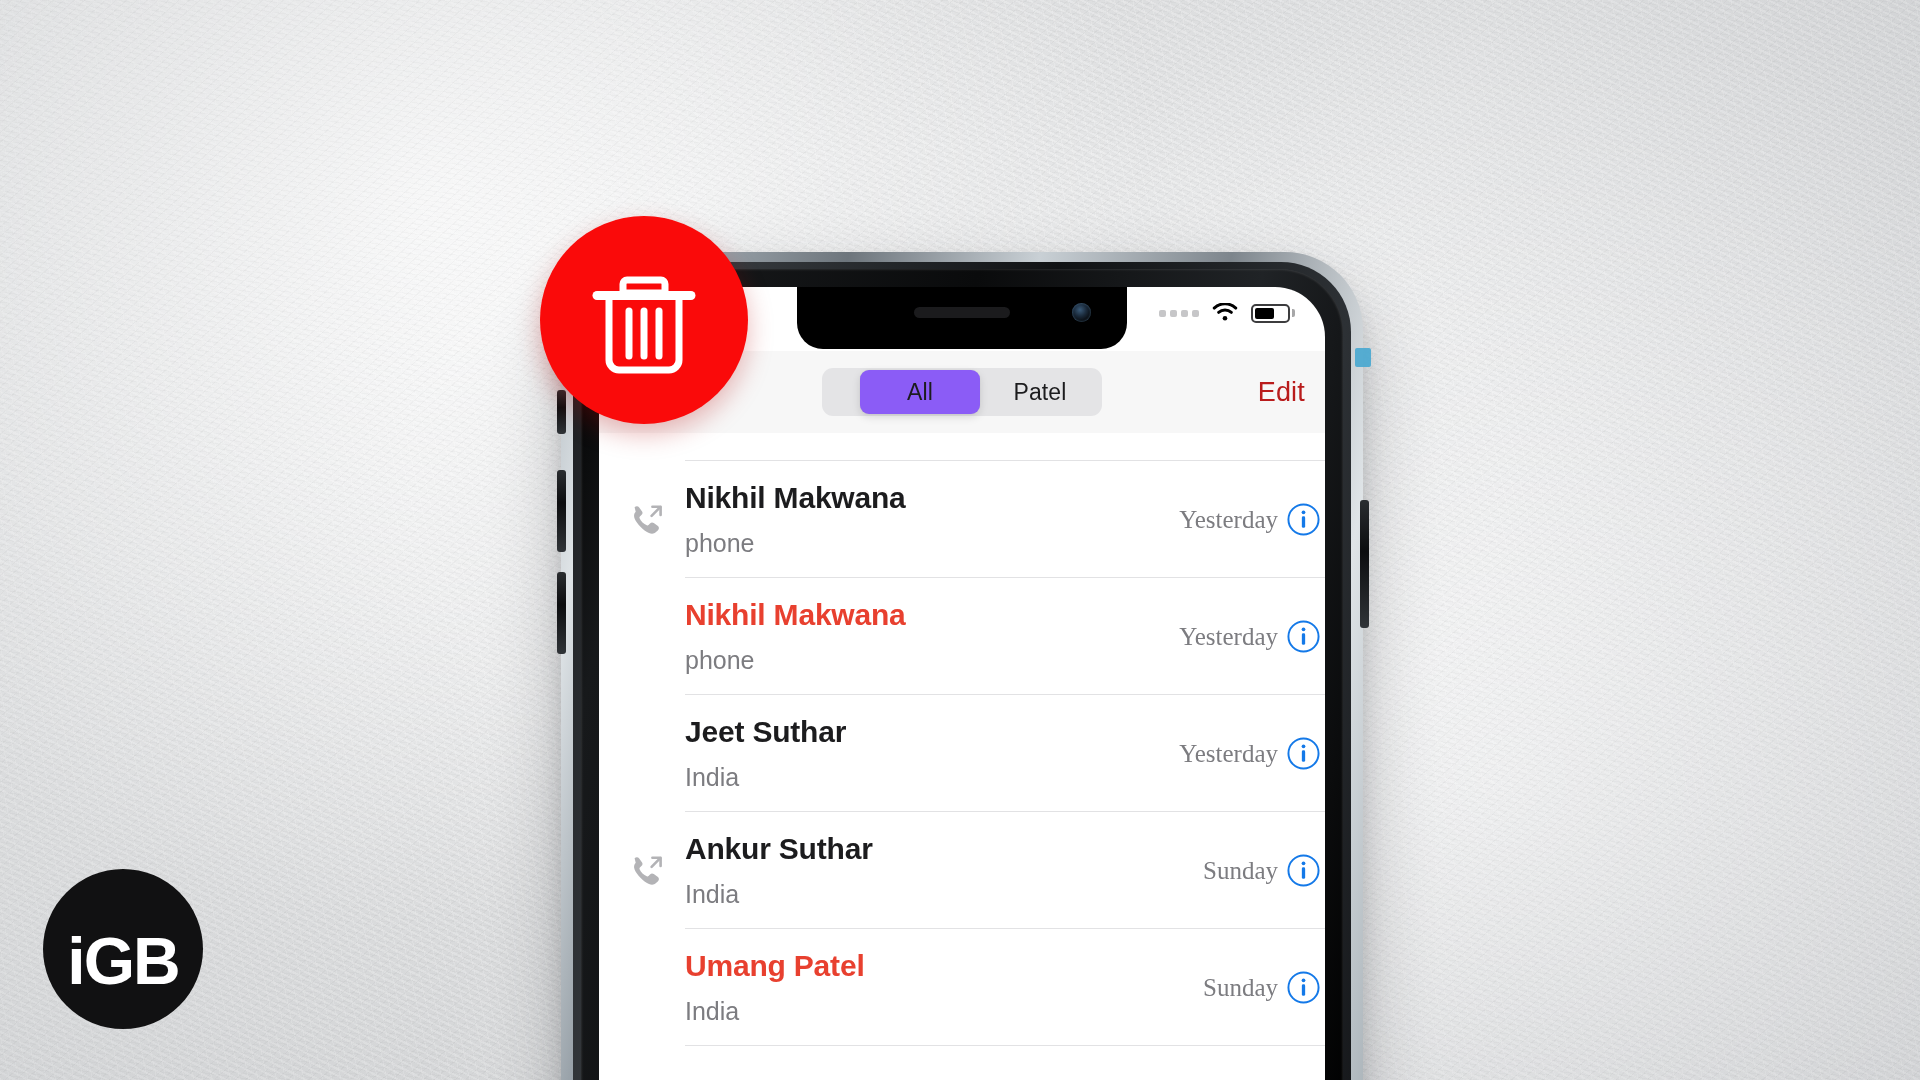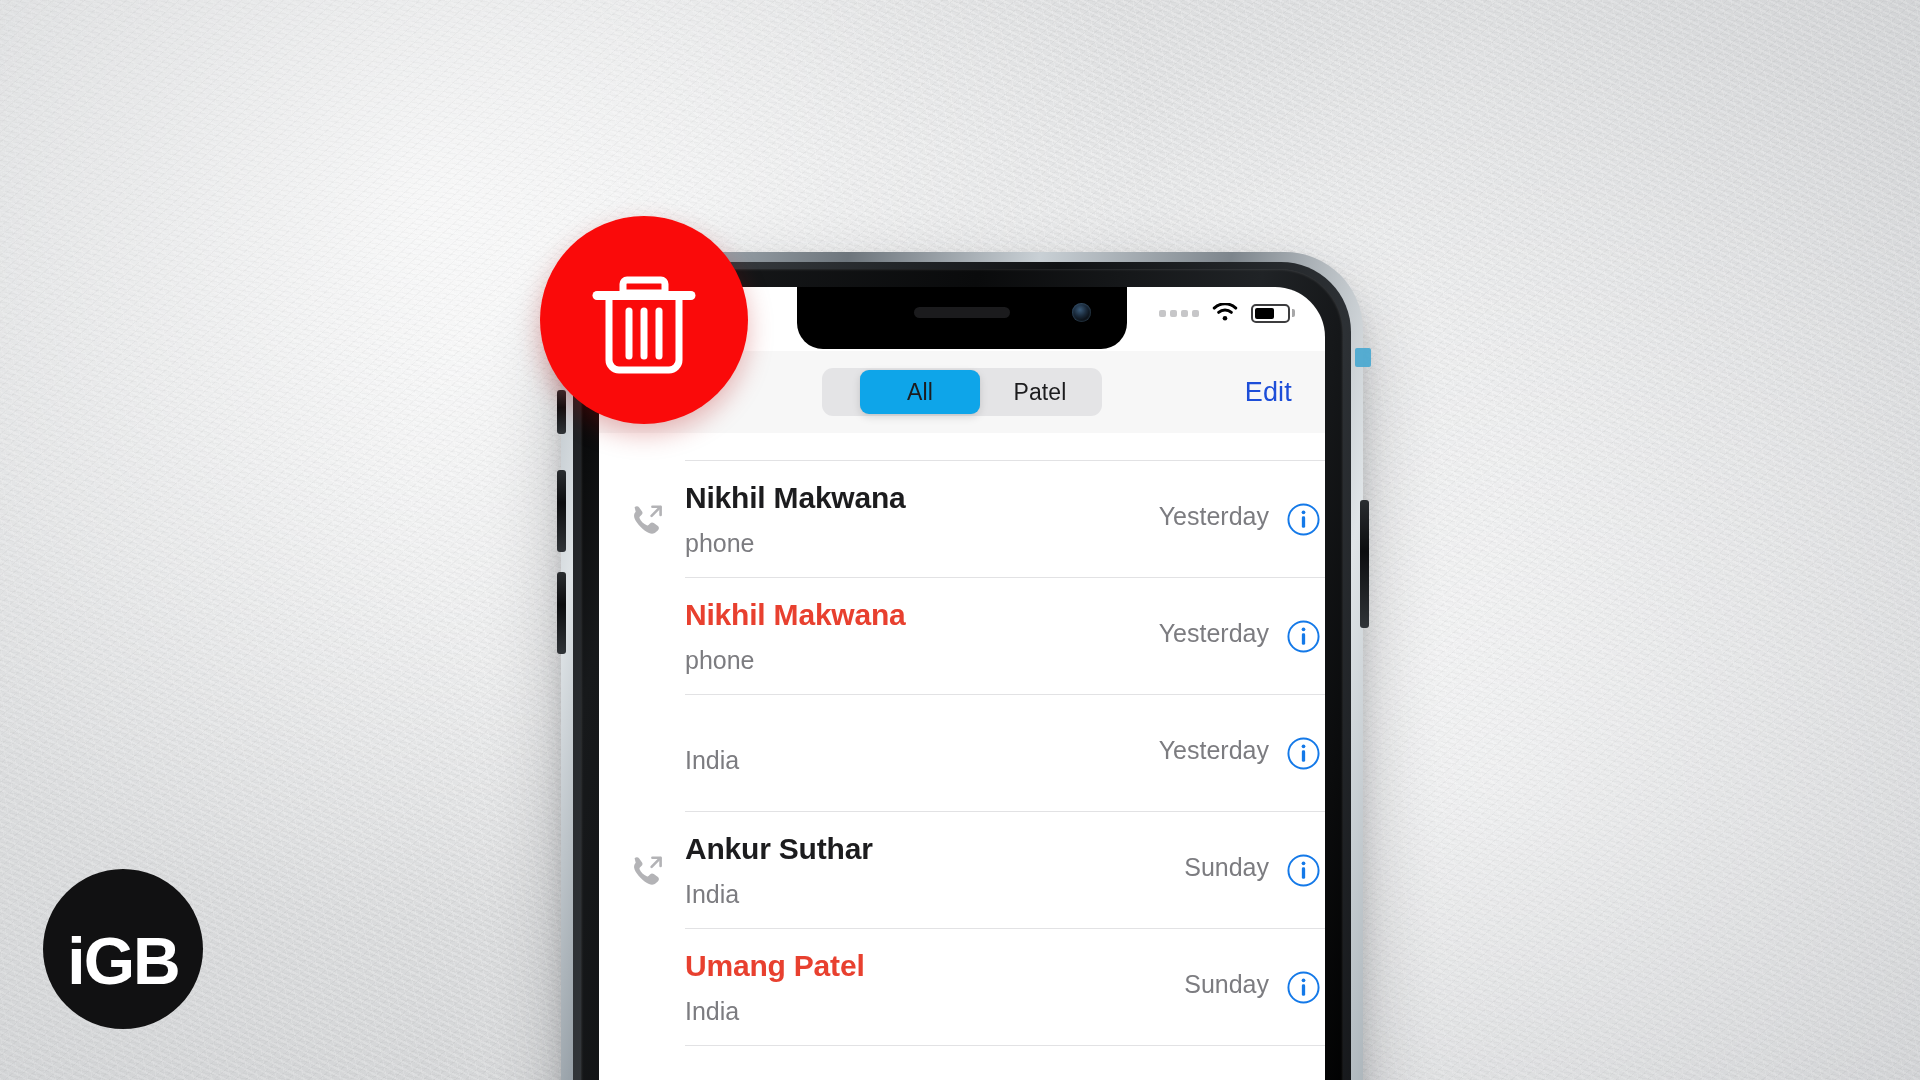--- a/index.html
+++ b/index.html
@@ -133,27 +133,27 @@
     position:absolute; left:50%; transform:translateX(-50%);
     display:flex; background:#e4e4e6; border-radius:11px;
     padding:2px; width:280px; height:48px;
   }
   .seg {
     flex:1; display:flex; align-items:center; justify-content:center;
     font-size:23px; color:#1c1c1e; border-radius:9px;
     letter-spacing:.1px;
   }
   .seg.active {
-    background:#0ea5e9;
+    background:#8b5cf6;
     box-shadow:0 3px 8px rgba(0,0,0,.13), 0 0 1px rgba(0,0,0,.12);
     margin-left:36px;
   }
   #edit-btn {
-    position:absolute; right:33px;
-    font-size:27px; color:#1d4ed8; letter-spacing:.2px;
+    position:absolute; right:20px;
+    font-size:27px; color:#b91c1c; letter-spacing:.2px;
   }
 
   
   #list {
     position:absolute; top:146px; left:0; right:0; bottom:0;
     background:#fff;
     overflow:hidden;
   }
   .row {
     position:relative;
@@ -170,21 +170,21 @@
   .rowtext { flex:1; min-width:0; }
   .rname {
     font-size:30px; font-weight:bold; color:#1c1c1e;
     line-height:1.15; letter-spacing:-.2px;
     white-space:nowrap;
   }
   .rname.missed { color:#e8402f; }
   .rsub {
     font-size:25px; color:#7c7c80; margin-top:14px; line-height:1.15;
   }
-  .rright { display:flex; gap:17px; }
+  .rright { display:flex; align-items:center; gap:8px;font-family:Liberation Serif, serif; }
   .rtime { font-size:25px; color:#7c7c80; white-space:nowrap; }
   .info-btn { width:35px; height:35px; display:block; }
 
   
   #row-partial {
     height:28px; position:relative; padding-left:116px;
     overflow:hidden;
   }
   #row-partial .divider { position:absolute; left:86px; right:0; bottom:0; height:1px; background:#e2e2e4; }
 
@@ -312,20 +312,21 @@
               <circle cx="18" cy="10.6" r="1.9" fill="#1479e8"></circle>
               <rect x="16.3" y="14.6" width="3.4" height="12" rx="1.5" fill="#1479e8"></rect>
             </svg>
           </div>
           <div class="divider"></div>
         </div>
 
         <div class="row">
           <div class="callicon"></div>
           <div class="rowtext">
+            <div class="rname">Jeet Suthar</div>
             <div class="rsub">India</div>
           </div>
           <div class="rright">
             <div class="rtime">Yesterday</div>
             <svg class="info-btn" viewBox="0 0 36 36">
               <circle cx="18" cy="18" r="15.5" fill="none" stroke="#1479e8" stroke-width="2"></circle>
               <circle cx="18" cy="10.6" r="1.9" fill="#1479e8"></circle>
               <rect x="16.3" y="14.6" width="3.4" height="12" rx="1.5" fill="#1479e8"></rect>
             </svg>
           </div>

